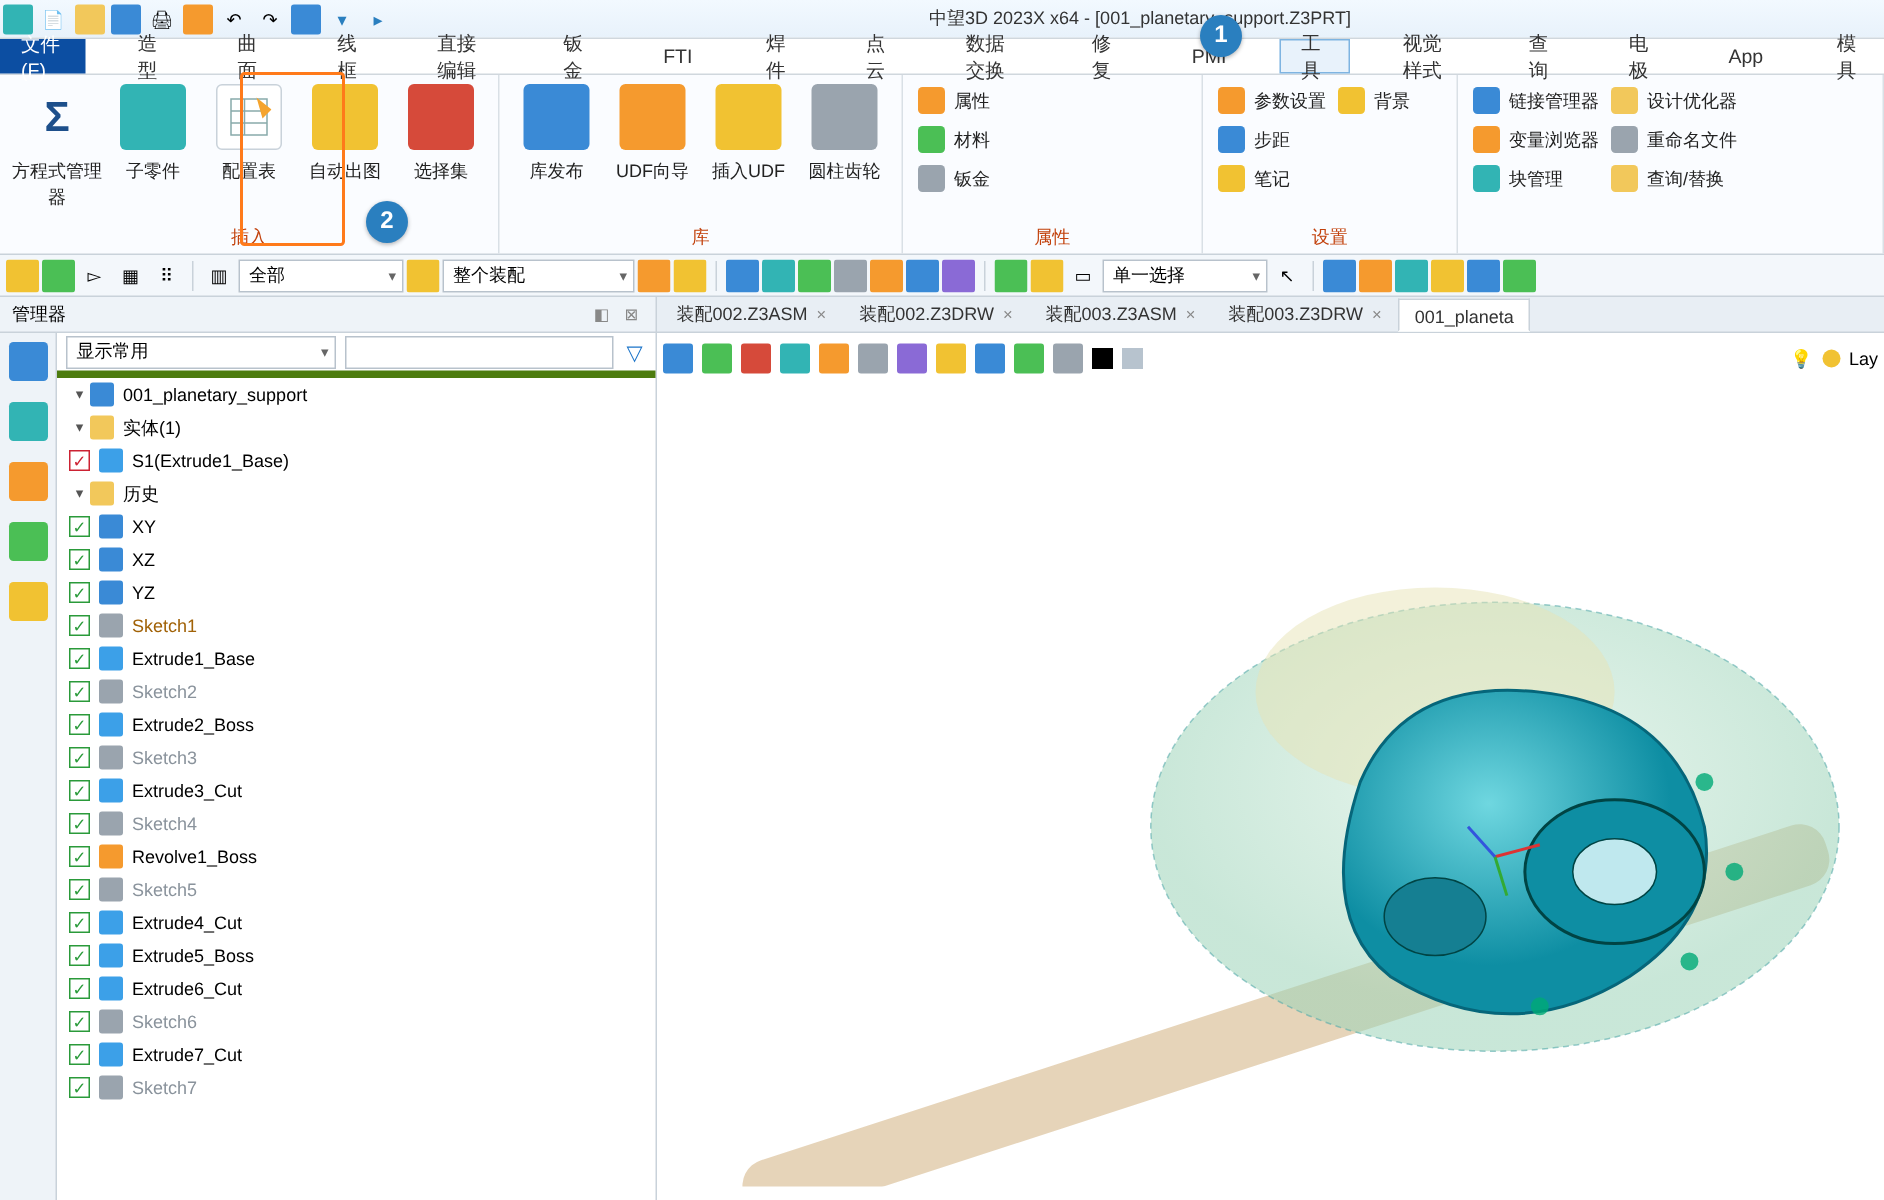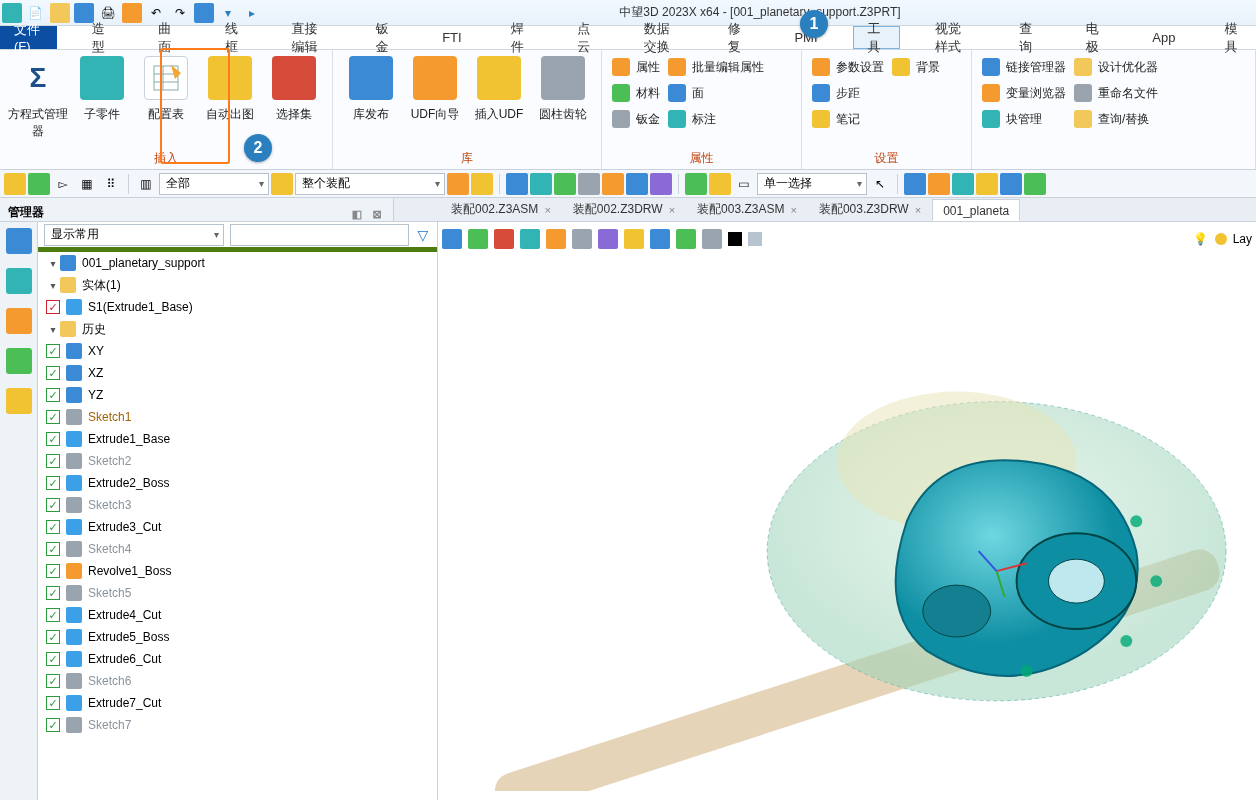--- a/index.html
+++ b/index.html
@@ -71,21 +71,21 @@
 .vtool .vb { width:20px; height:20px; border-radius:2px; display:inline-block; }
 .vtool .spacer{flex:1}
 .model { position:absolute; inset:0; }
 
 
 .c-blue{background:#3a8ad6}.c-green{background:#4bbf55}.c-orange{background:#f59a2e}.c-red{background:#d64a3a}
 .c-yellow{background:#f1c232}.c-purple{background:#8a6ad6}.c-teal{background:#32b4b4}.c-grey{background:#9aa4ae}
 .c-folder{background:#f2c85b}.c-cube{background:#3ca0e8}
 
 
-.mgrheader-strip { position:absolute; top:198px; left:0; width:394px; height:24px; background:#eef3f8; border-bottom:1px solid #c9d2da; border-right:1px solid #c9d2da; display:flex; align-items:flex-end; padding:0 8px; font-size:12px;font-weight:bold; }
+.mgrheader-strip { position:absolute; top:198px; left:0; width:438px; height:24px; background:#eef3f8; border-bottom:1px solid #c9d2da; border-right:1px solid #c9d2da; display:flex; align-items:center; padding:0 8px; font-size:12px; }
 .mgrheader-strip .spacer{flex:1}
 .mgrheader-strip .wb{ width:16px; height:14px; margin-left:4px; color:#888; font-size:11px; display:flex; align-items:center; justify-content:center; }
 
 
 .tree::-webkit-scrollbar{width:16px}
 .tree::-webkit-scrollbar-thumb{background:#c9d2da}
 </style>
 </head>
 <body>
 
@@ -192,34 +192,20 @@
           </div>
         <div class="smallrow">
             <span class="ic2 c-green"></span>
             <span>材料</span>
           </div>
         <div class="smallrow">
             <span class="ic2 c-grey"></span>
             <span>钣金</span>
           </div>
       </div>
-      <div>
-        <div class="smallrow">
-            <span class="ic2 c-orange"></span>
-            <span>批量编辑属性</span>
-          </div>
-        <div class="smallrow">
-            <span class="ic2 c-blue"></span>
-            <span>面</span>
-          </div>
-        <div class="smallrow">
-            <span class="ic2 c-teal"></span>
-            <span>标注</span>
-          </div>
-      </div>
     </div>
     <div class="lbl">属性</div>
   </div>
 
   <div class="rgroup" style="min-width:170px">
     <div class="body">
       <div>
         <div class="smallrow">
             <span class="ic2 c-orange"></span>
             <span>参数设置</span>
@@ -287,21 +273,21 @@
   <span class="tb c-green"></span>
   <span class="tb">▻</span>
   <span class="tb">▦</span>
   <span class="tb">⠿</span>
   <span class="sep"></span>
   <span class="tb">▥</span>
   <div class="combo" style="width:110px">
       <span>全部</span>
     </div>
   <span class="tb c-yellow"></span>
-  <div class="combo" style="width:150px">
+  <div class="combo" style="width:128px">
       <span>整个装配</span>
     </div>
   <span class="tb c-orange"></span>
   <span class="tb c-yellow"></span>
   <span class="sep"></span>
   <span class="tb c-blue"></span>
   <span class="tb c-teal"></span>
   <span class="tb c-green"></span>
   <span class="tb c-grey"></span>
   <span class="tb c-orange"></span>

